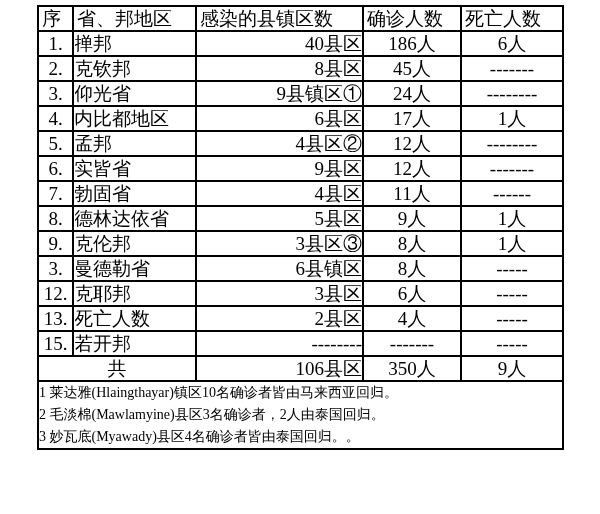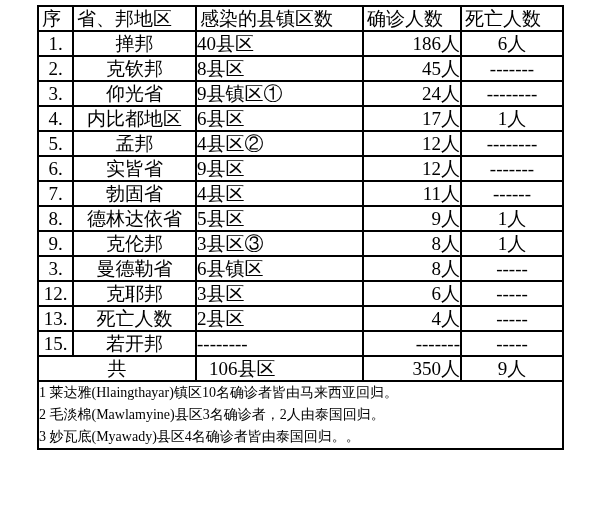--- a/index.html
+++ b/index.html
@@ -38,23 +38,23 @@
   col.c-region { width: 123px; }
   col.c-town   { width: 167px; }
   col.c-conf   { width: 98px; }
   col.c-death  { width: 102px; }
 
   
   table.covid th { text-align: left; padding-left: 3px; }
 
   
   td.no     { text-align: center; }
-  td.region { text-align: center; padding-left: 3px; }
-  td.town   { text-align: left; padding-left: 24px; font-family: Liberation Serif, serif; }
-  td.conf   { text-align: right; }
+  td.region { text-align: left; padding-left: 3px; border-radius: 10px; }
+  td.town   { text-align: right; padding-left: 24px; font-family: Liberation Serif, serif; }
+  td.conf   { text-align: center; }
   td.death  { text-align: center; }
 
   
   tr.total td.label { text-align: center; }
   tr.total td.town  { padding-left: 12px; }
 
   
   td.footnotes {
     height: auto;
     white-space: normal;

